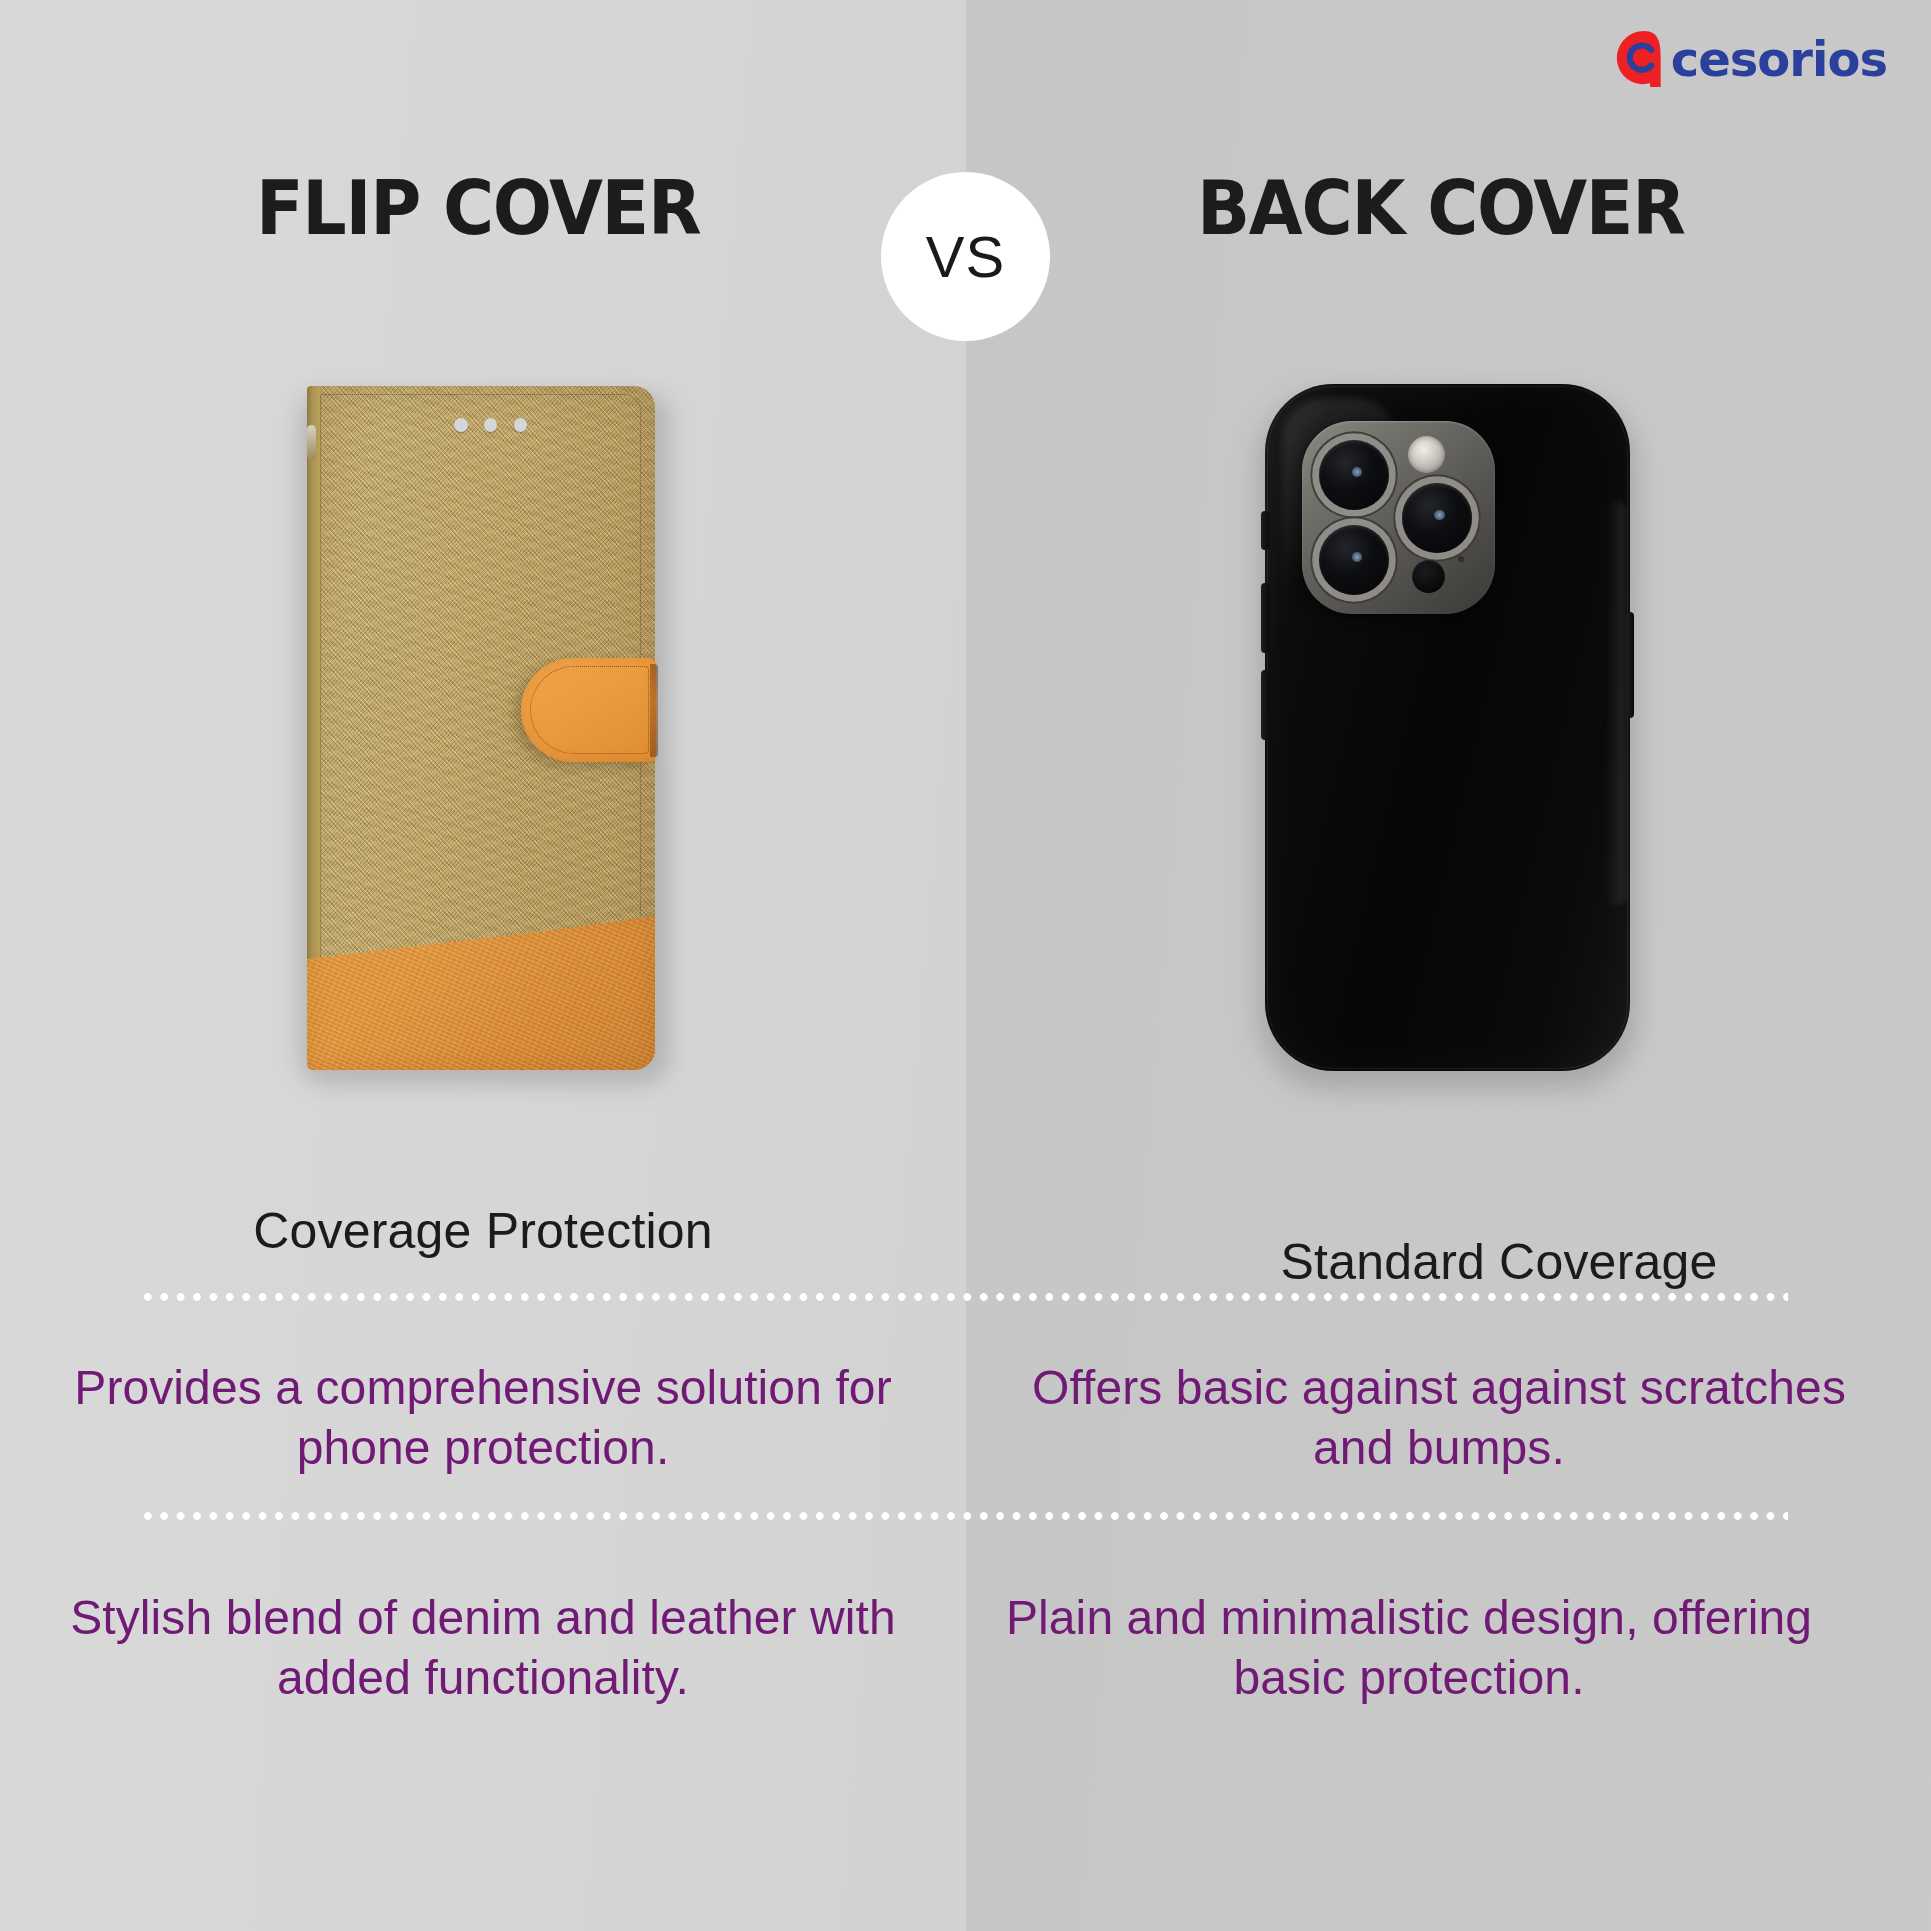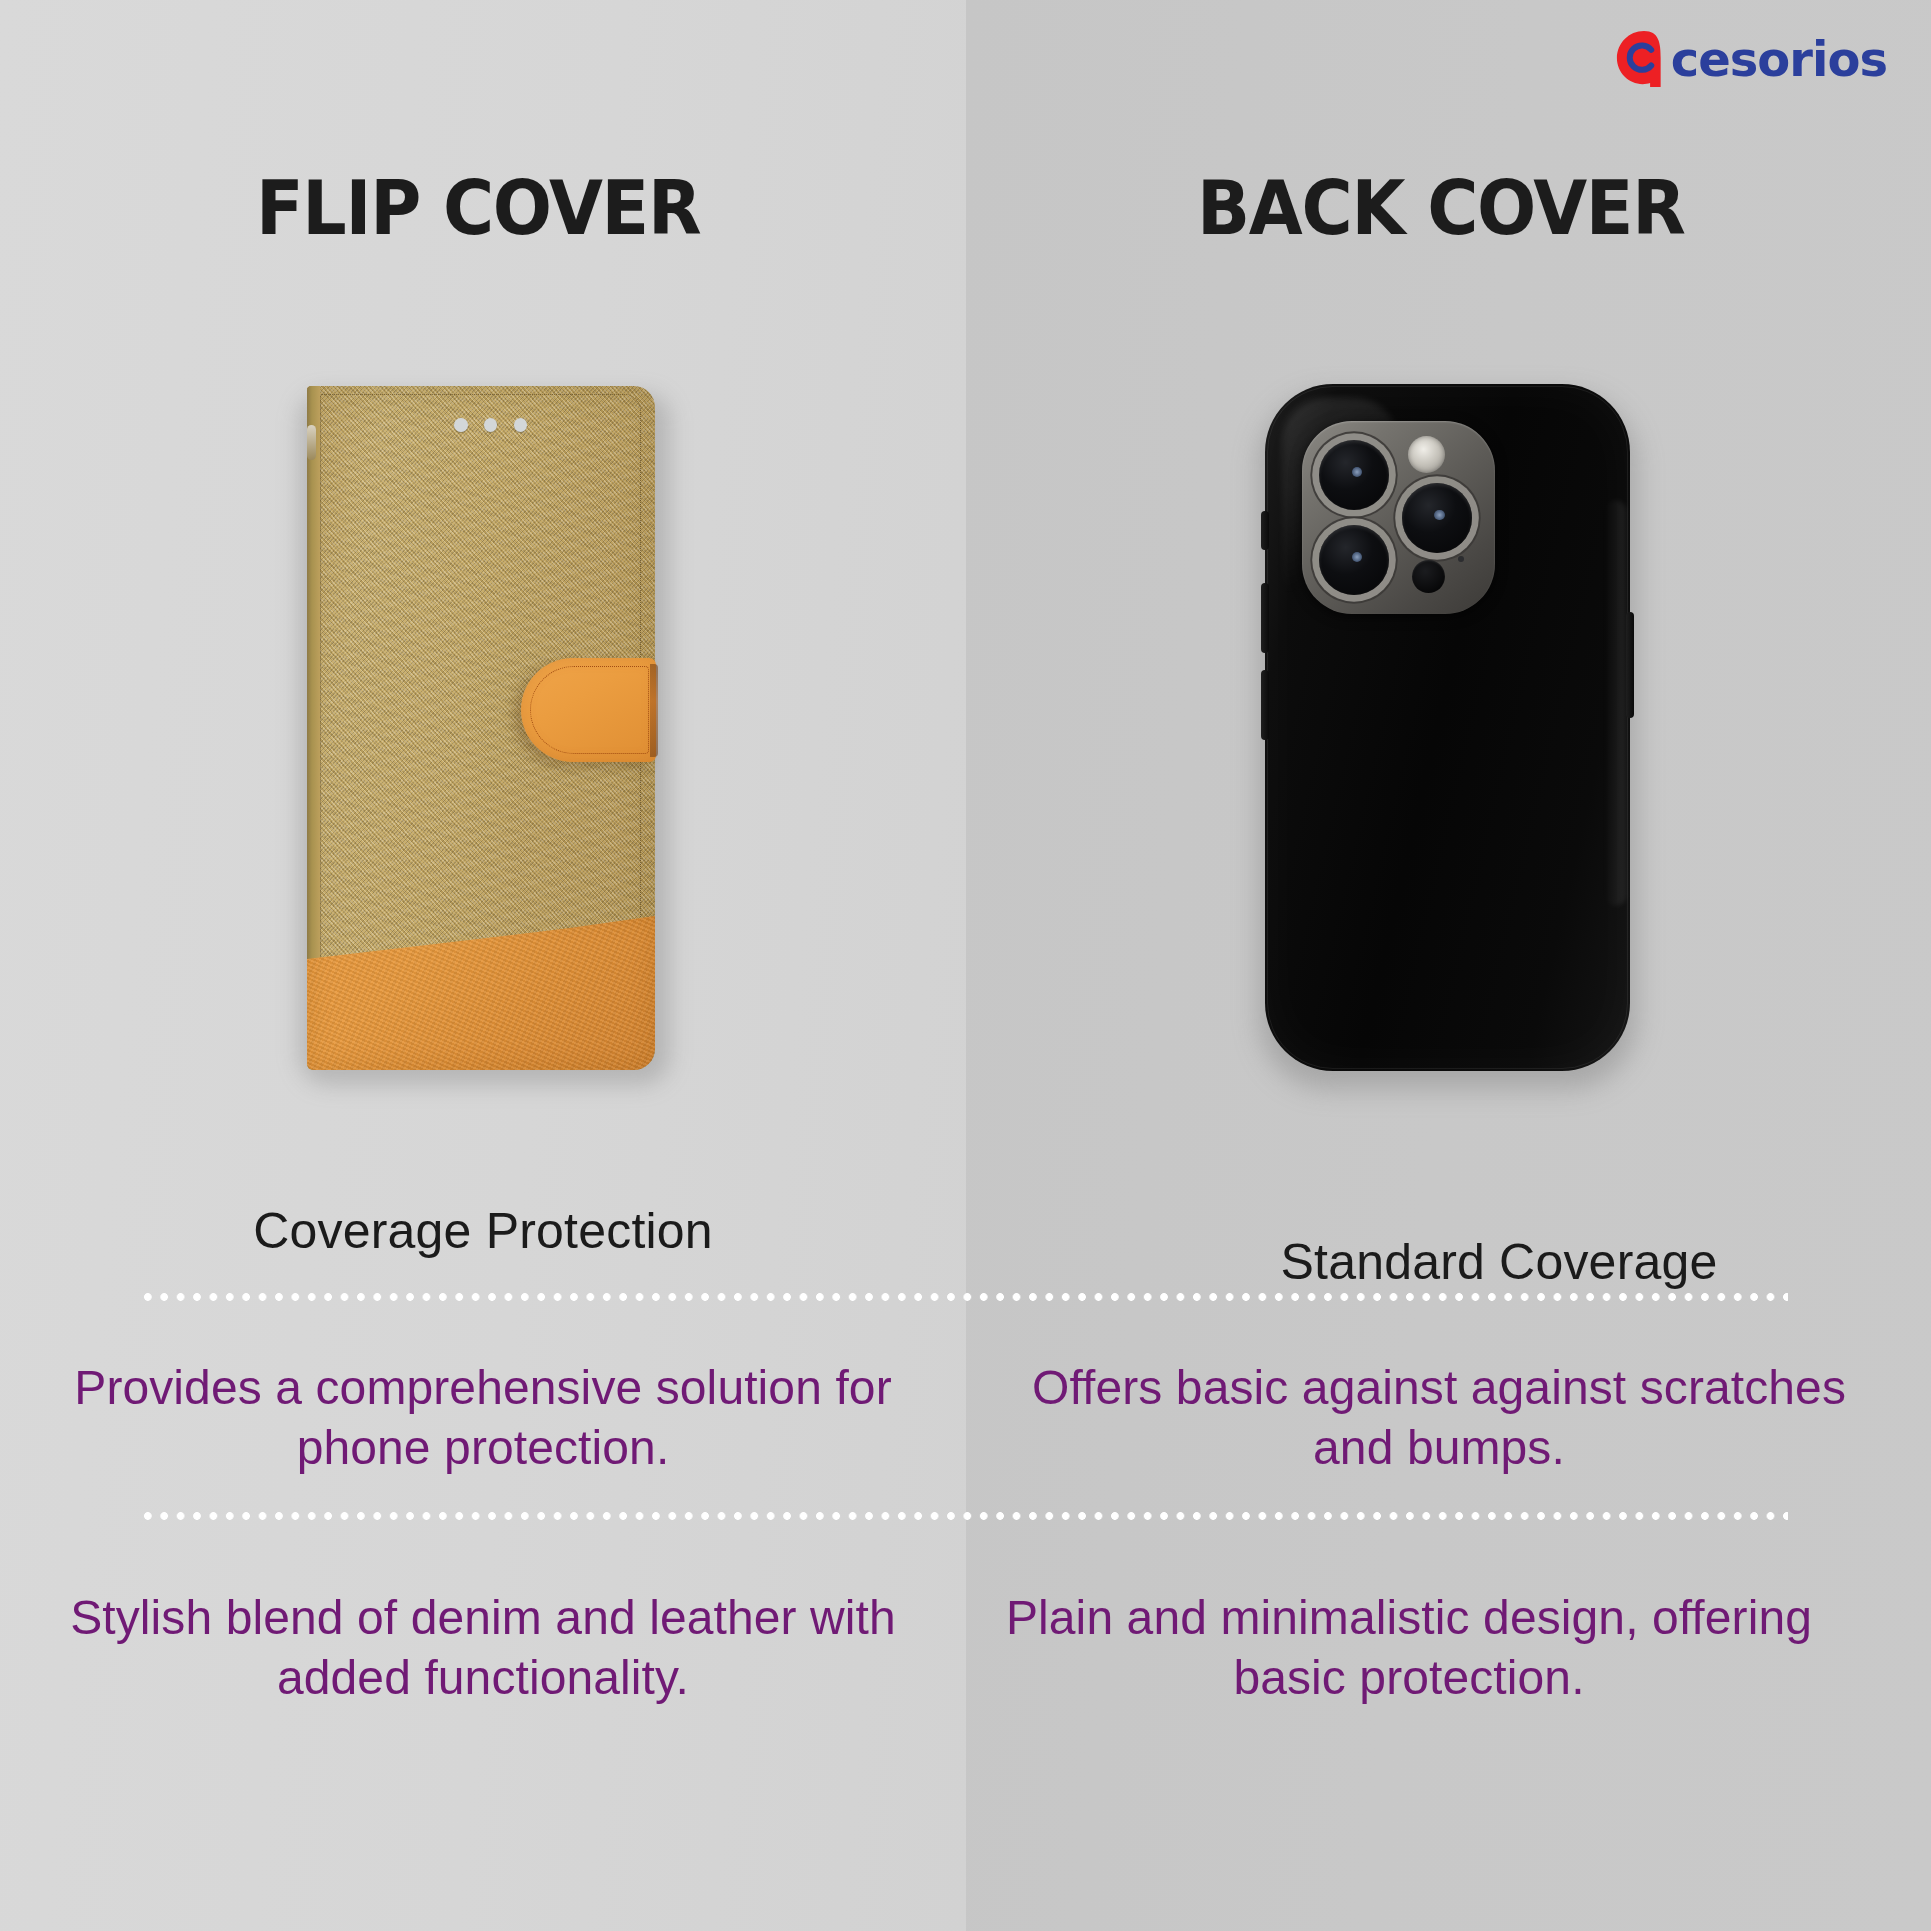--- a/index.html
+++ b/index.html
@@ -234,20 +234,21 @@
         <path d="M31 2C15.5 2 3 14.5 3 30c0 15.2 12.2 27 26.6 27 2.9 0 5.4-.4 7.7-1.2V60h10.9V30C48.2 14.5 46.5 2 31 2z" fill="#ed2024"></path>
         <circle cx="29.5" cy="29.5" r="16" fill="#ed2024"></circle>
         <path d="M38.5 21.5a12.6 12.6 0 1 0 0 16.2" fill="none" stroke="#2b3f9c" stroke-width="6.2" stroke-linecap="round"></path>
       </svg>
     </span>
     <span class="logo-word">cesorios</span>
   </div>
 
   <div class="heading heading-left">FLIP COVER</div>
   <div class="heading heading-right">BACK COVER</div>
+  <div class="vs-badge">VS</div>
 
   <div class="flip-wrap">
     <div class="flip-shadow"></div>
     <div class="flip-body">
       <div class="flip-spine">
         <div class="flip-spine-hl"></div>
       </div>
       <div class="flip-stitch"></div>
       <div class="flip-dots">
         <i></i>

